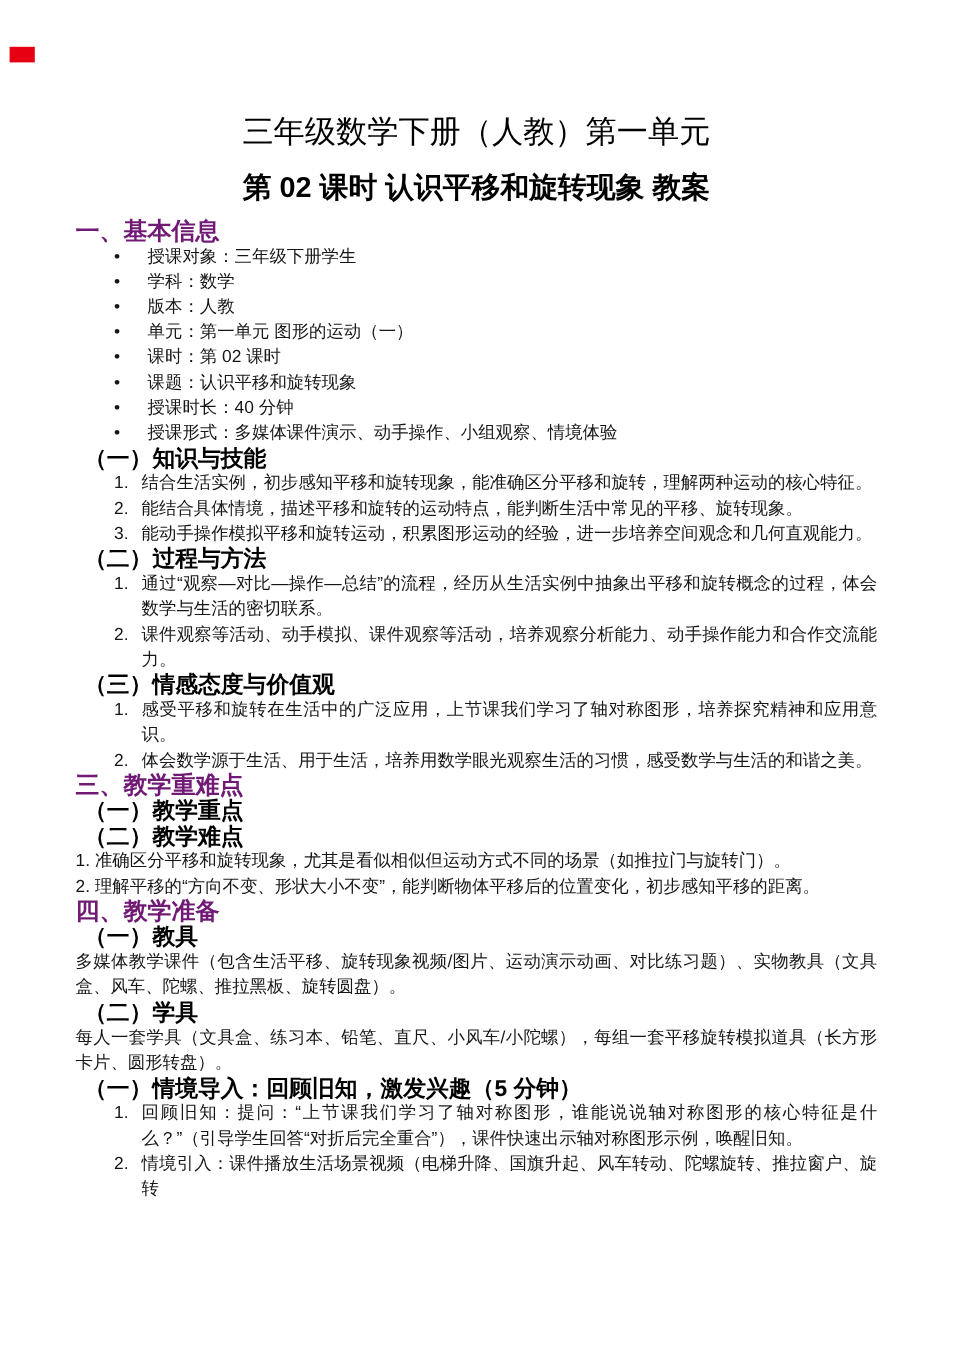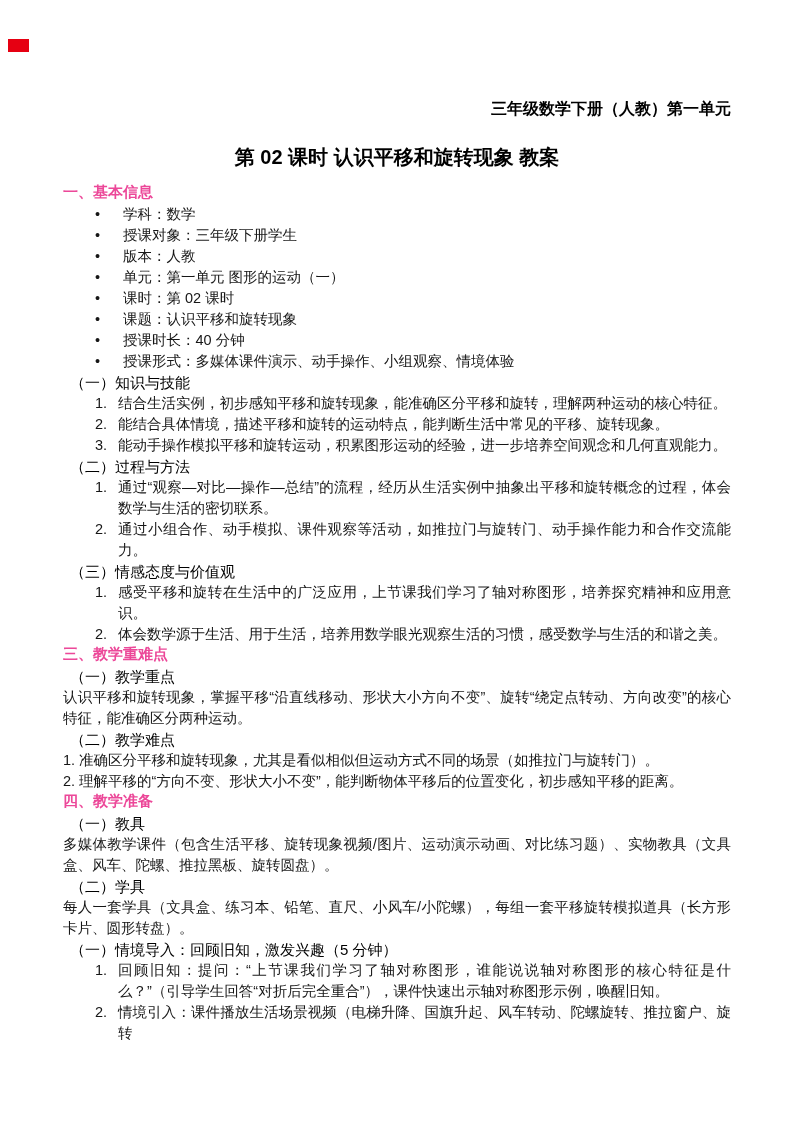--- a/index.html
+++ b/index.html
@@ -11,35 +11,35 @@
     font-family:"Liberation Sans", sans-serif;
     color:#161616;
   }
   .corner-mark {
     position:absolute; left:8px; top:39px;
     width:21px; height:13px;
     background:#e60012;
   }
   .page-inner { padding:97px 63px 0 63px; }
   .doc-title {
-    text-align:right; font-size:16px; font-weight:bold;
+    text-align:center; font-size:26px; font-weight:normal;
     line-height:24px; color:#000;
   }
   .doc-subtitle {
-    text-align:center; font-size:20px; font-weight:bold;
+    text-align:center; font-size:24px; font-weight:bold;
     line-height:24px; margin-top:24px; color:#000;
   }
   .doc-body {
     margin-top:14px;
     font-size:14.5px;
     line-height:21px;
     text-align:justify;
   }
-  .h1 { font-weight:bold; font-size:15px; color:#ec4899;font-family:Liberation Mono, monospace; }
-  .h2 { font-weight:normal; font-size:15px; color:#000; padding-left:7px; }
+  .h1 { font-weight:bold; font-size:20px; color:#701a75; }
+  .h2 { font-weight:bold; font-size:19px; color:#000; padding-left:7px; }
   ul.bullets { list-style:none; padding-left:60px; }
   ul.bullets li { position:relative; }
   ul.bullets li::before {
     content:"\2022";
     position:absolute; left:-28px; top:0;
   }
   ol.nums { list-style:none; counter-reset:n; padding-left:55px; }
   ol.nums li { counter-increment:n; position:relative; }
   ol.nums li::before {
     content:counter(n) ".";
@@ -54,54 +54,53 @@
   <div class="corner-mark"></div>
   <div class="page-inner">
 
     <div class="doc-title">三年级数学下册（人教）第一单元</div>
     <div class="doc-subtitle">第 02 课时 认识平移和旋转现象 教案</div>
 
     <div class="doc-body">
 
       <div class="h1">一、基本信息</div>
       <ul class="bullets">
+        <li>授课对象：三年级下册学生</li>
         <li>学科：数学</li>
-        <li>授课对象：三年级下册学生</li>
         <li>版本：人教</li>
         <li>单元：第一单元 图形的运动（一）</li>
         <li>课时：第 02 课时</li>
         <li>课题：认识平移和旋转现象</li>
         <li>授课时长：40 分钟</li>
         <li>授课形式：多媒体课件演示、动手操作、小组观察、情境体验</li>
       </ul>
 
 
       <div class="h2">（一）知识与技能</div>
       <ol class="nums">
         <li>结合生活实例，初步感知平移和旋转现象，能准确区分平移和旋转，理解两种运动的核心特征。</li>
         <li>能结合具体情境，描述平移和旋转的运动特点，能判断生活中常见的平移、旋转现象。</li>
         <li>能动手操作模拟平移和旋转运动，积累图形运动的经验，进一步培养空间观念和几何直观能力。</li>
       </ol>
 
       <div class="h2">（二）过程与方法</div>
       <ol class="nums">
         <li>通过“观察—对比—操作—总结”的流程，经历从生活实例中抽象出平移和旋转概念的过程，体会数学与生活的密切联系。</li>
-        <li>通过小组合作、动手模拟、课件观察等活动，如推拉门与旋转门、动手操作能力和合作交流能力。</li>
+        <li>课件观察等活动、动手模拟、课件观察等活动，培养观察分析能力、动手操作能力和合作交流能力。</li>
       </ol>
 
       <div class="h2">（三）情感态度与价值观</div>
       <ol class="nums">
         <li>感受平移和旋转在生活中的广泛应用，上节课我们学习了轴对称图形，培养探究精神和应用意识。</li>
         <li>体会数学源于生活、用于生活，培养用数学眼光观察生活的习惯，感受数学与生活的和谐之美。</li>
       </ol>
 
       <div class="h1">三、教学重难点</div>
 
       <div class="h2">（一）教学重点</div>
-      <div class="para">认识平移和旋转现象，掌握平移“沿直线移动、形状大小方向不变”、旋转“绕定点转动、方向改变”的核心特征，能准确区分两种运动。</div>
 
       <div class="h2">（二）教学难点</div>
       <div class="para">1. 准确区分平移和旋转现象，尤其是看似相似但运动方式不同的场景（如推拉门与旋转门）。</div>
       <div class="para">2. 理解平移的“方向不变、形状大小不变”，能判断物体平移后的位置变化，初步感知平移的距离。</div>
 
       <div class="h1">四、教学准备</div>
 
       <div class="h2">（一）教具</div>
       <div class="para">多媒体教学课件（包含生活平移、旋转现象视频/图片、运动演示动画、对比练习题）、实物教具（文具盒、风车、陀螺、推拉黑板、旋转圆盘）。</div>
 

